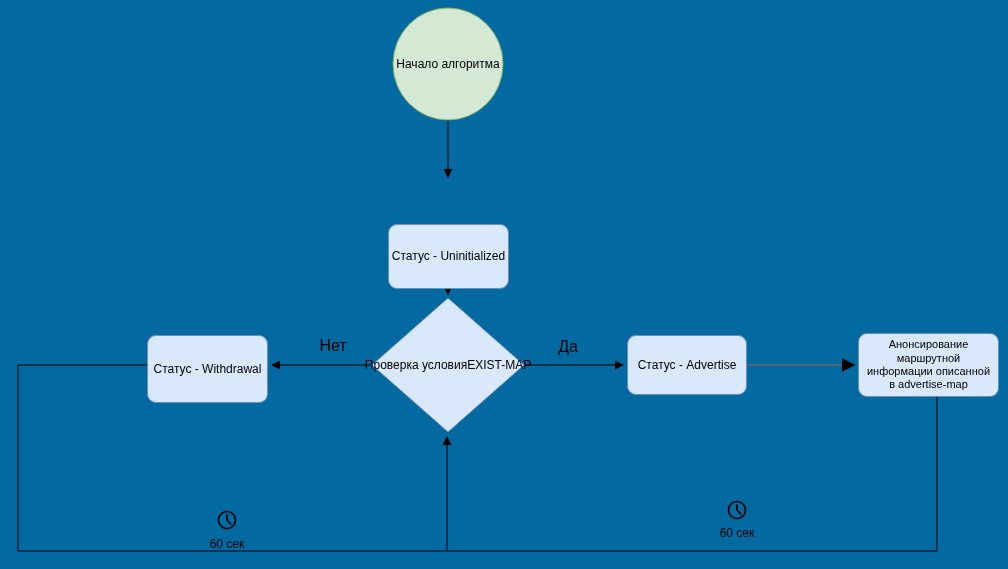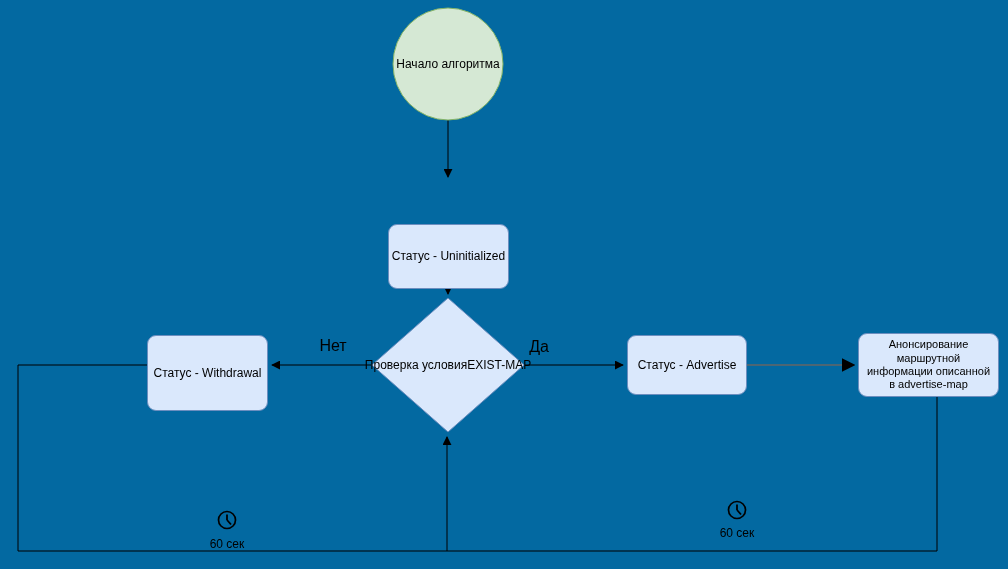--- a/index.html
+++ b/index.html
@@ -111,36 +111,36 @@
 
   <div class="rect-node" style="left:388px; top:187px; width:121px; height:65px;margin-top:37px;">
     <span>Статус - Uninitialized</span>
   </div>
 
   <div class="node-label multiline" style="left:378px; top:335px; width:140px; height:60px; flex-direction:row;">
     <div>Проверка условия</div>
     <div>EXIST-MAP</div>
   </div>
 
-  <div class="rect-node" style="left:147px; top:335px; width:121px; height:76px;">
+  <div class="rect-node" style="left:147px; top:335px; width:121px; height:68px;">
     <span>Статус - Withdrawal</span>
   </div>
 
   <div class="rect-node" style="left:627px; top:335px; width:120px; height:60px;">
     <span>Статус - Advertise</span>
   </div>
 
   <div class="rect-node small-text multiline" style="left:858px; top:333px; width:141px; height:64px; flex-direction:column;">
     <div>Анонсирование</div>
     <div>маршрутной</div>
     <div>информации описанной</div>
     <div>в advertise-map</div>
   </div>
 
   <div class="edge-label" style="left:311px; top:337px;">Нет</div>
 
-  <div class="edge-label" style="left:517px; top:338px;">Да</div>
+  <div class="edge-label" style="left:546px; top:338px;">Да</div>
 
   <div class="timer-label" style="left:197px; top:537px;">60 сек</div>
 
   <div class="timer-label" style="left:707px; top:526px;">60 сек</div>
 
 </div>
 
 </body></html>

